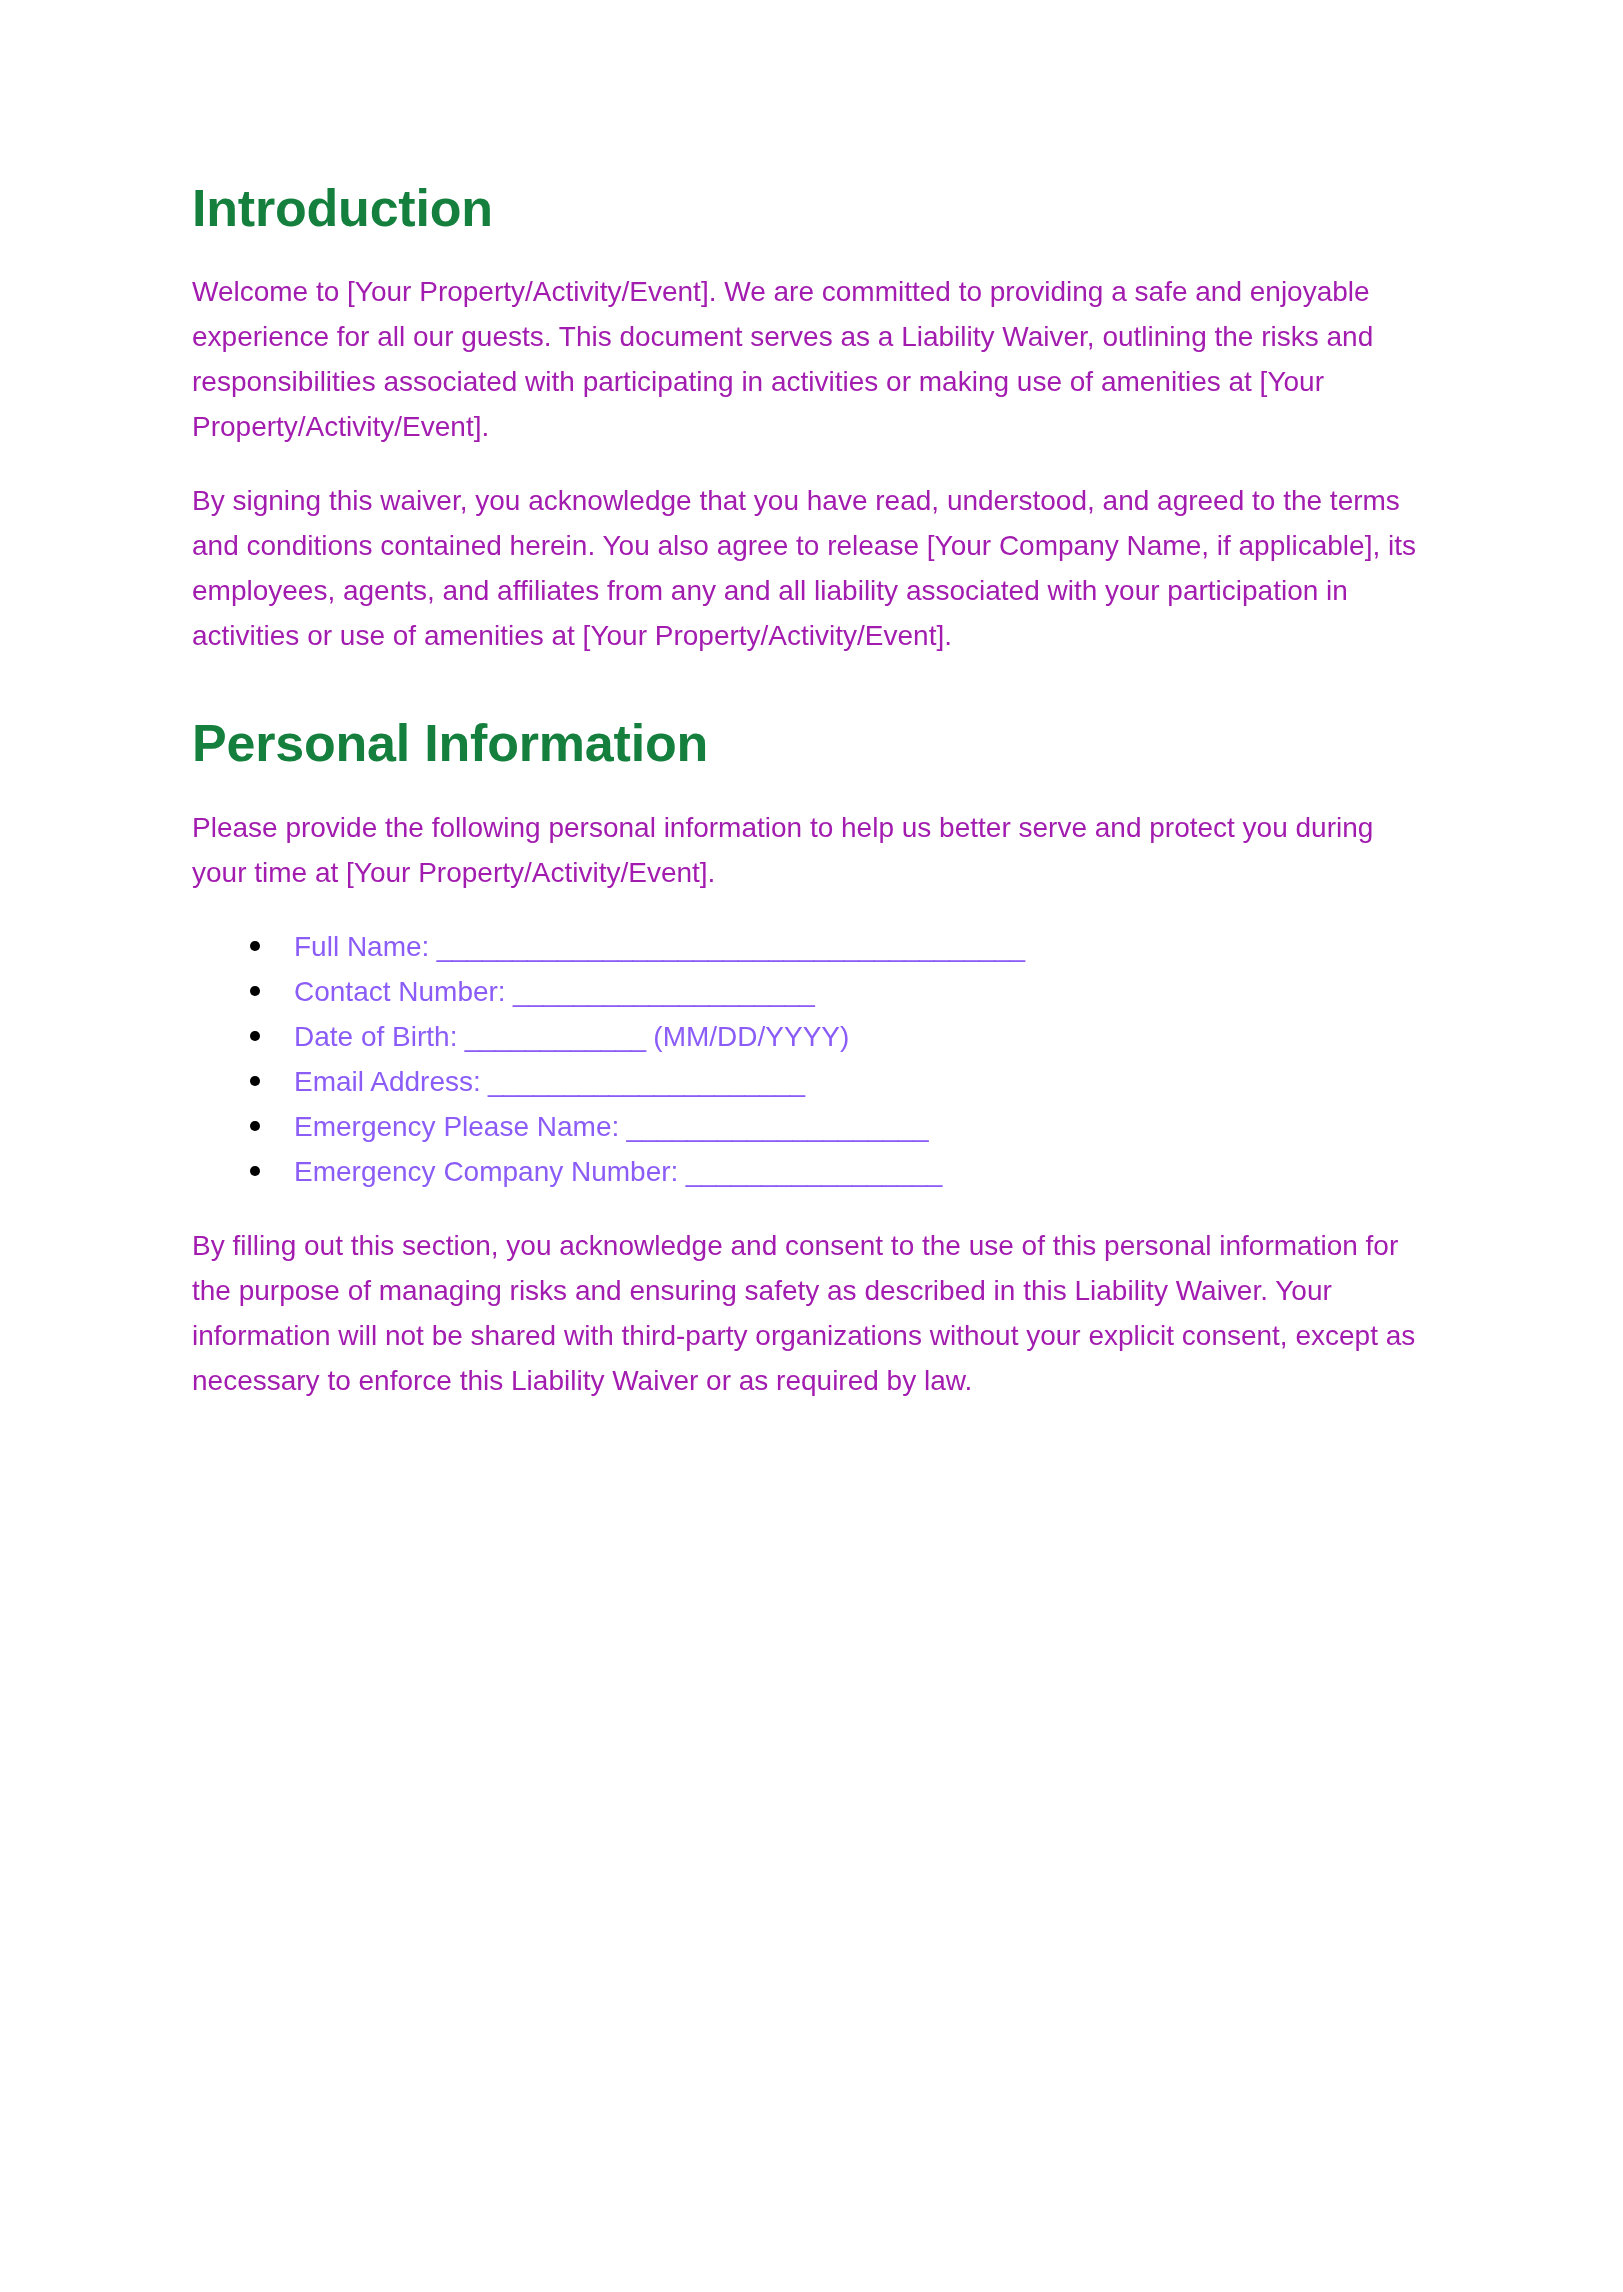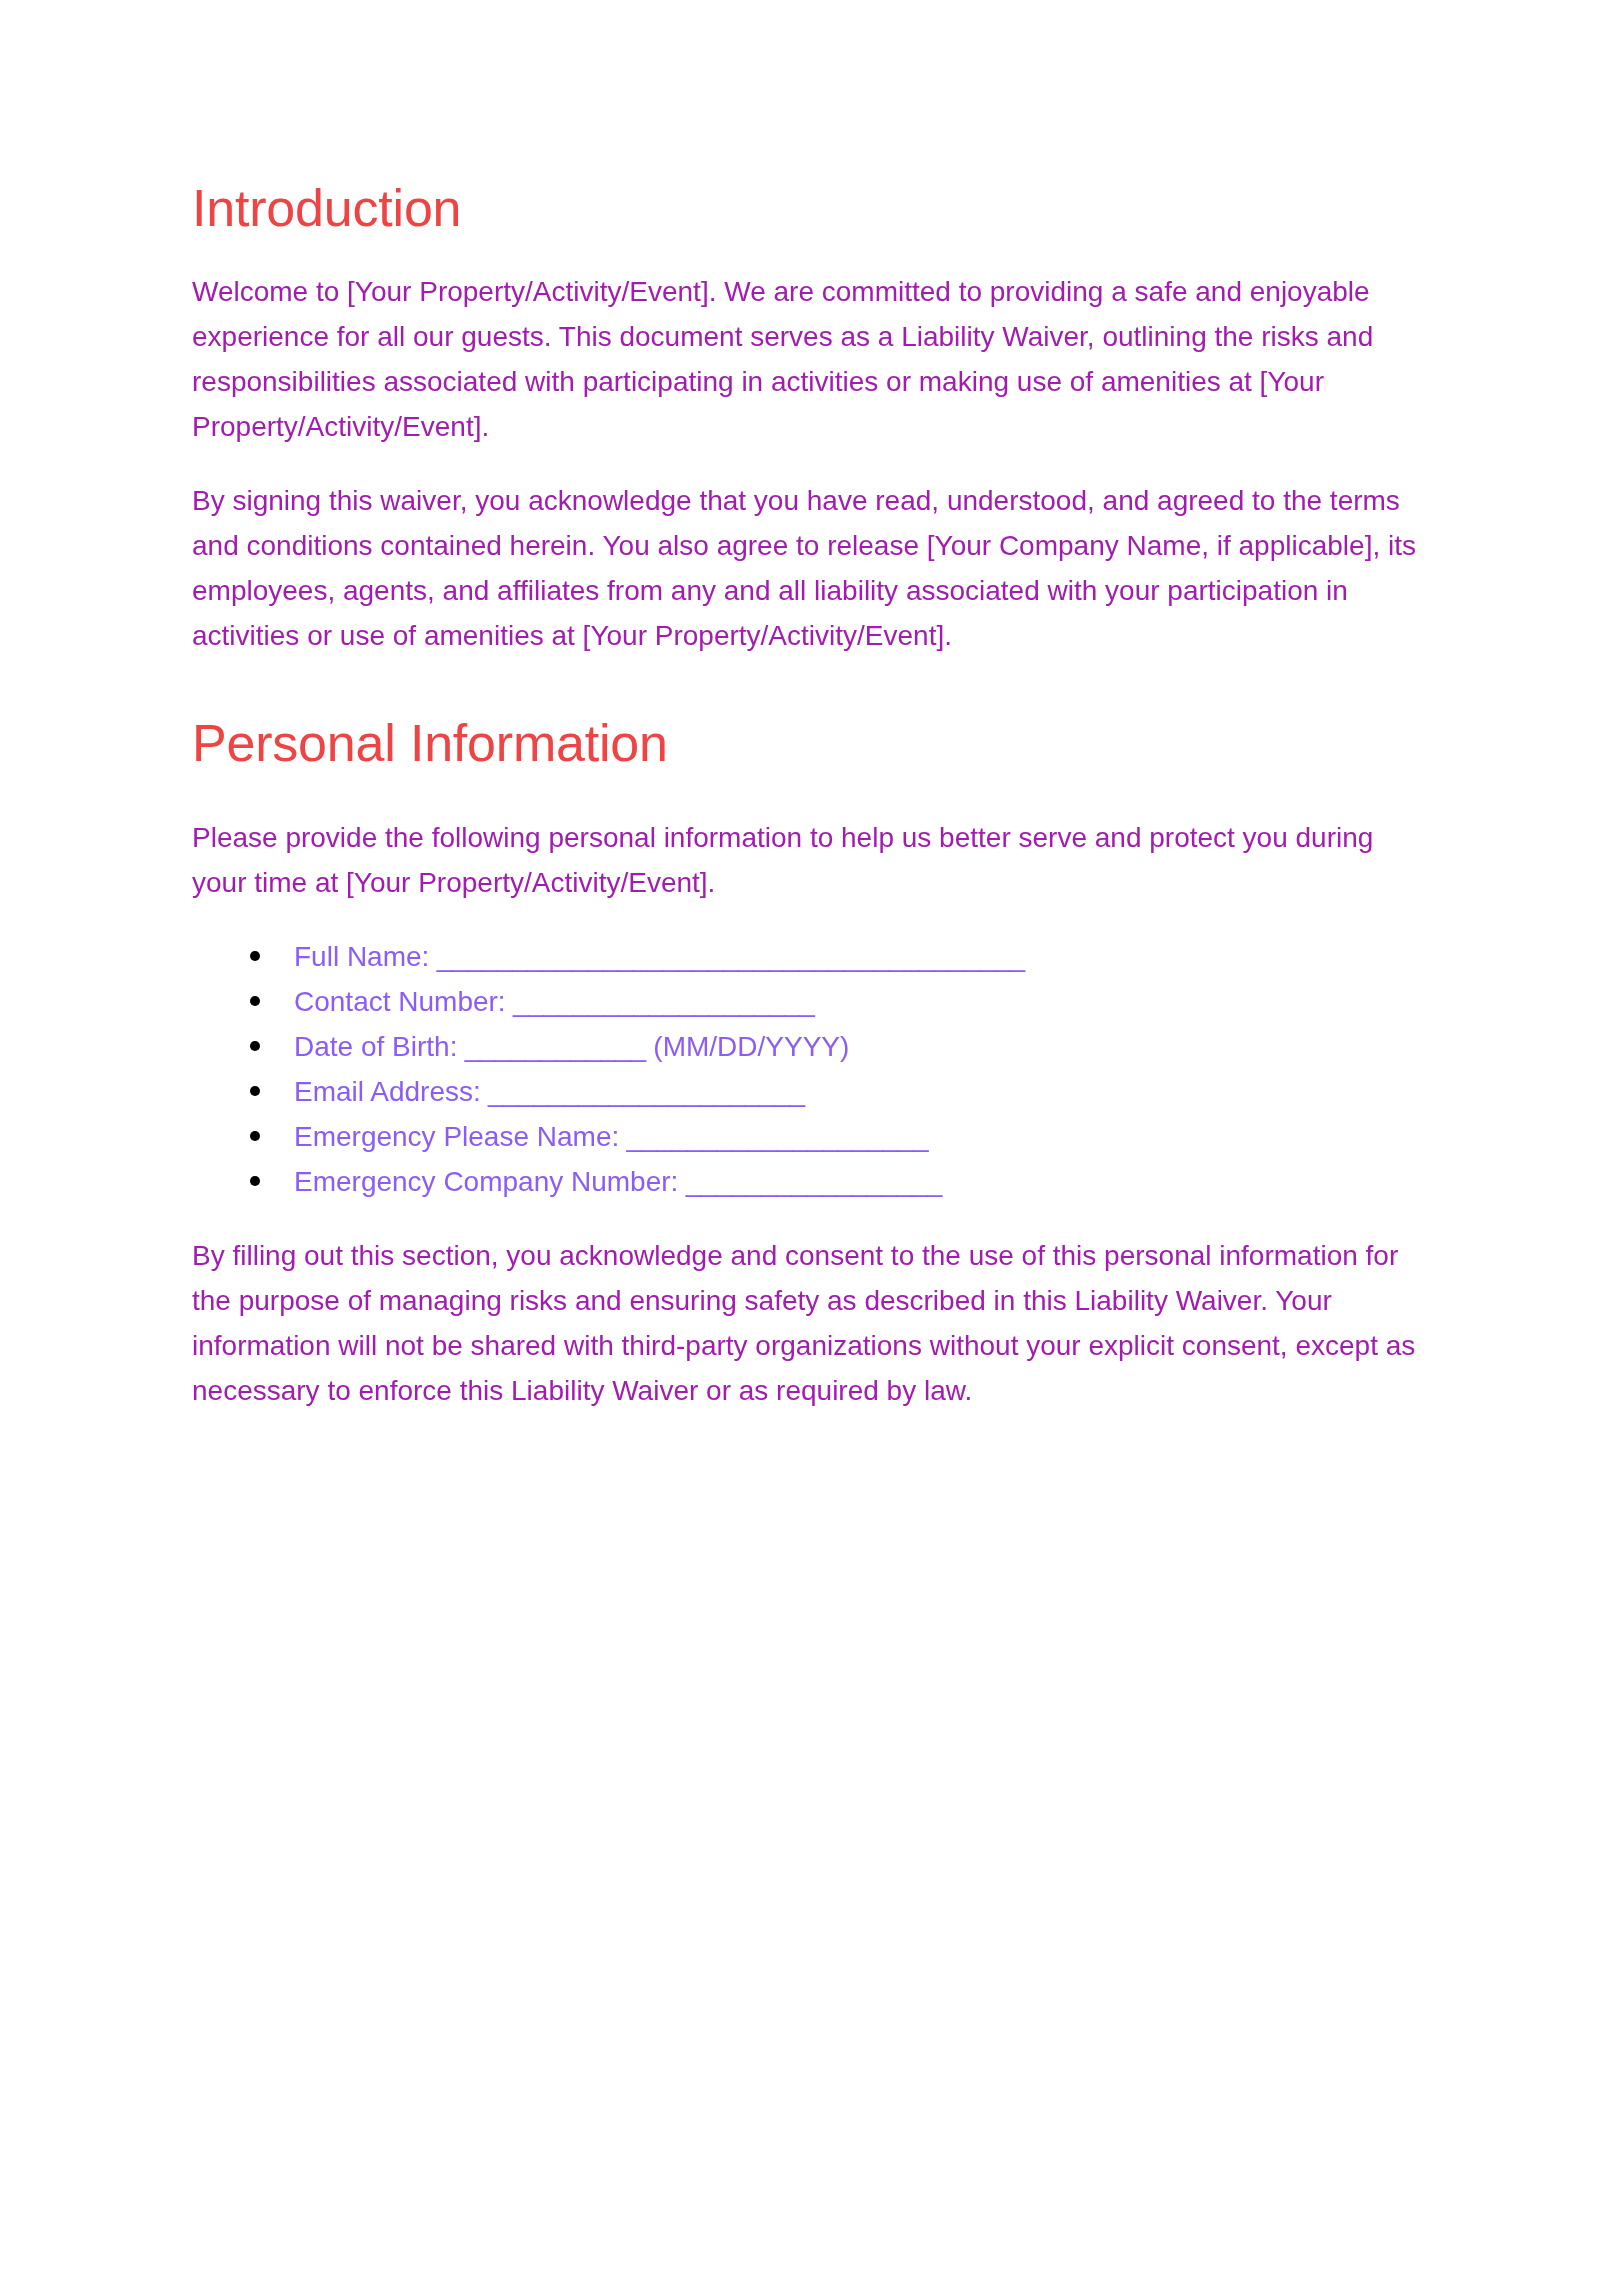--- a/index.html
+++ b/index.html
@@ -28,33 +28,33 @@
   .doc-body {
     position: absolute;
     left: 192px;
     top: 178px;
     width: 1237px;
   }
 
   h1.section-heading {
     font-family: "Liberation Sans", sans-serif;
     font-size: 52px;
-    font-weight: normal;
+    font-weight: bold;
     line-height: 1.18;
     letter-spacing: -0.2px;
-    color: #ef4444;
+    color: #15803d;
   }
 
   h1.section-heading.intro-heading {
     margin-bottom: 30px;
   }
 
   h1.section-heading.personal-heading {
     margin-top: 55px;
-    margin-bottom: 40px;
+    margin-bottom: 30px;
   }
 
   p.body-text {
     font-size: 28px;
     line-height: 45px;
     color: #a21caf;
     font-weight: normal;
     margin-bottom: 29px;
   }
 

